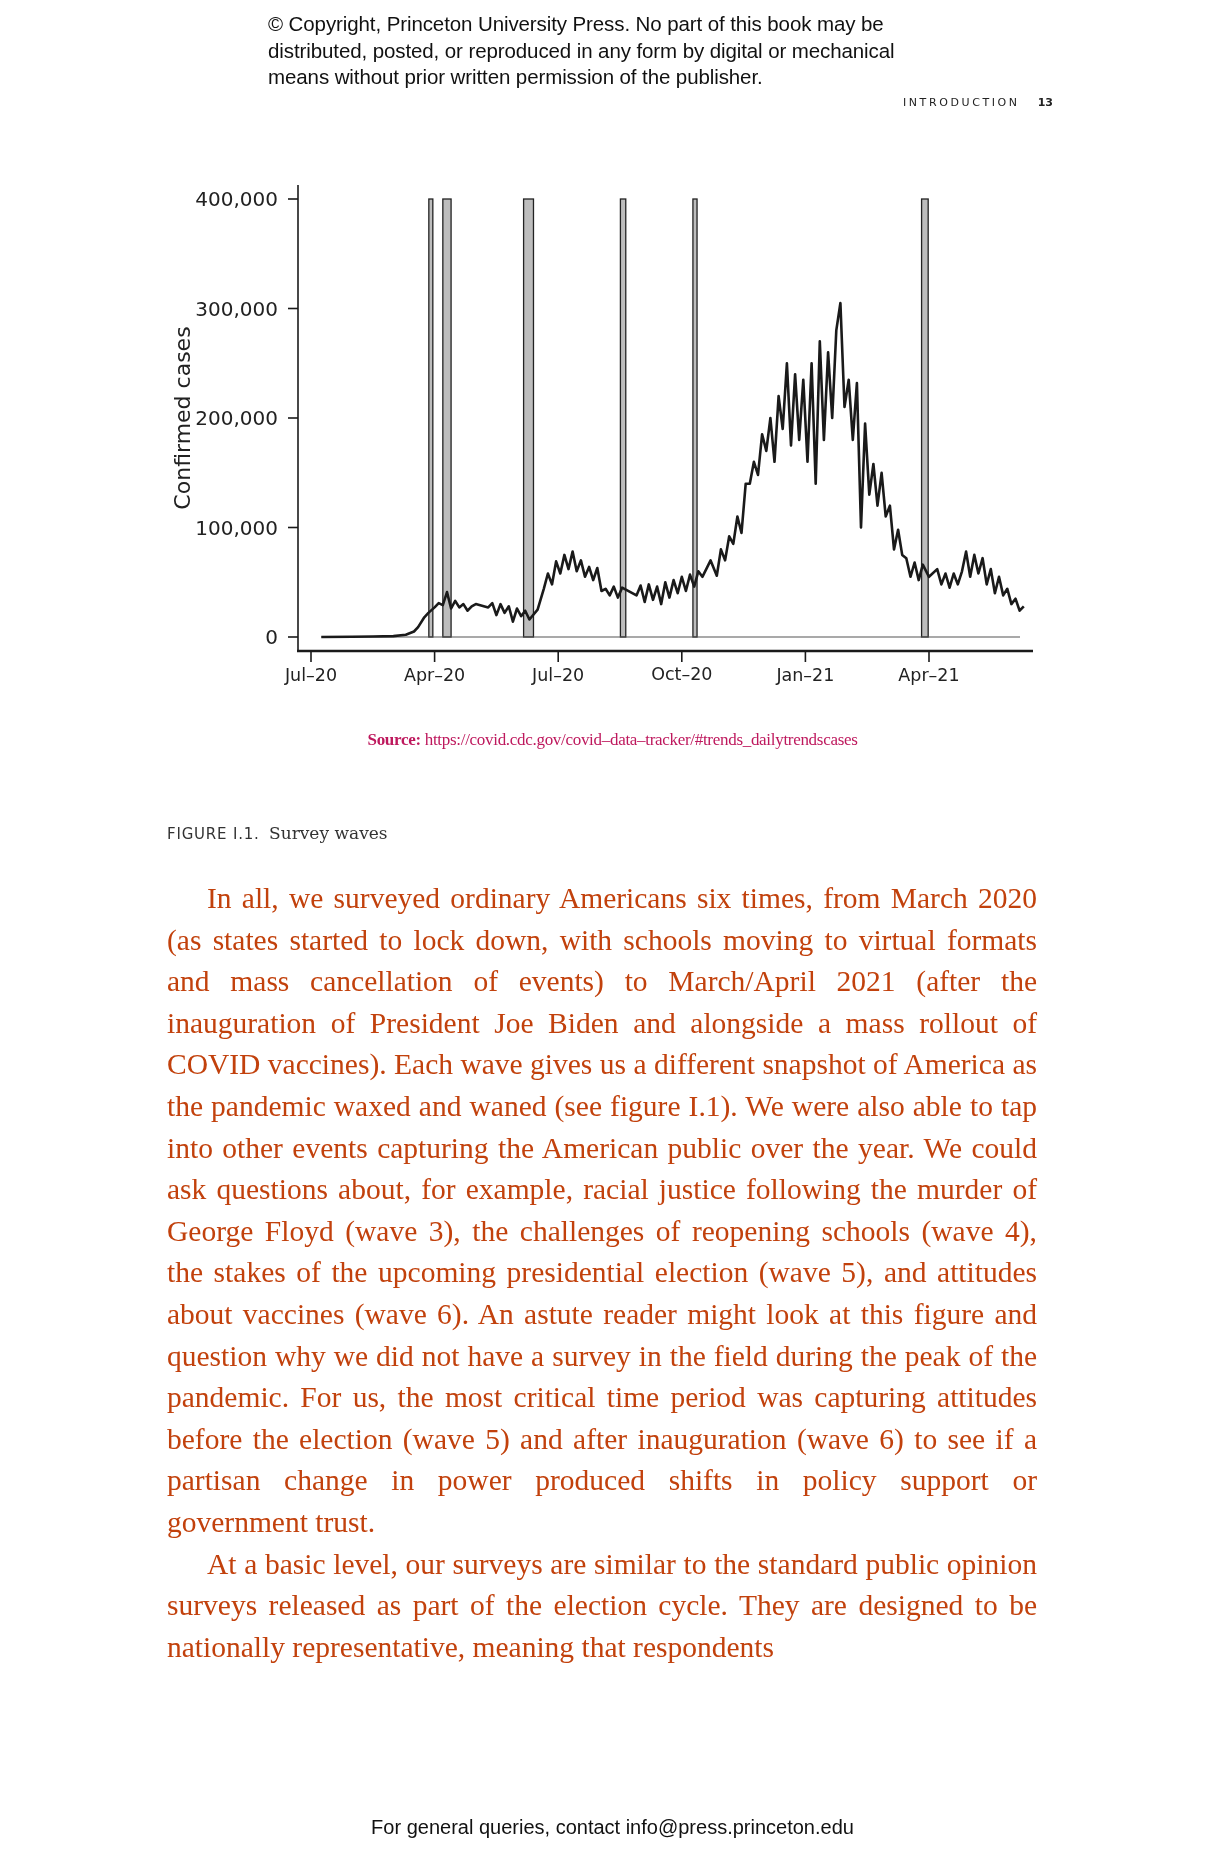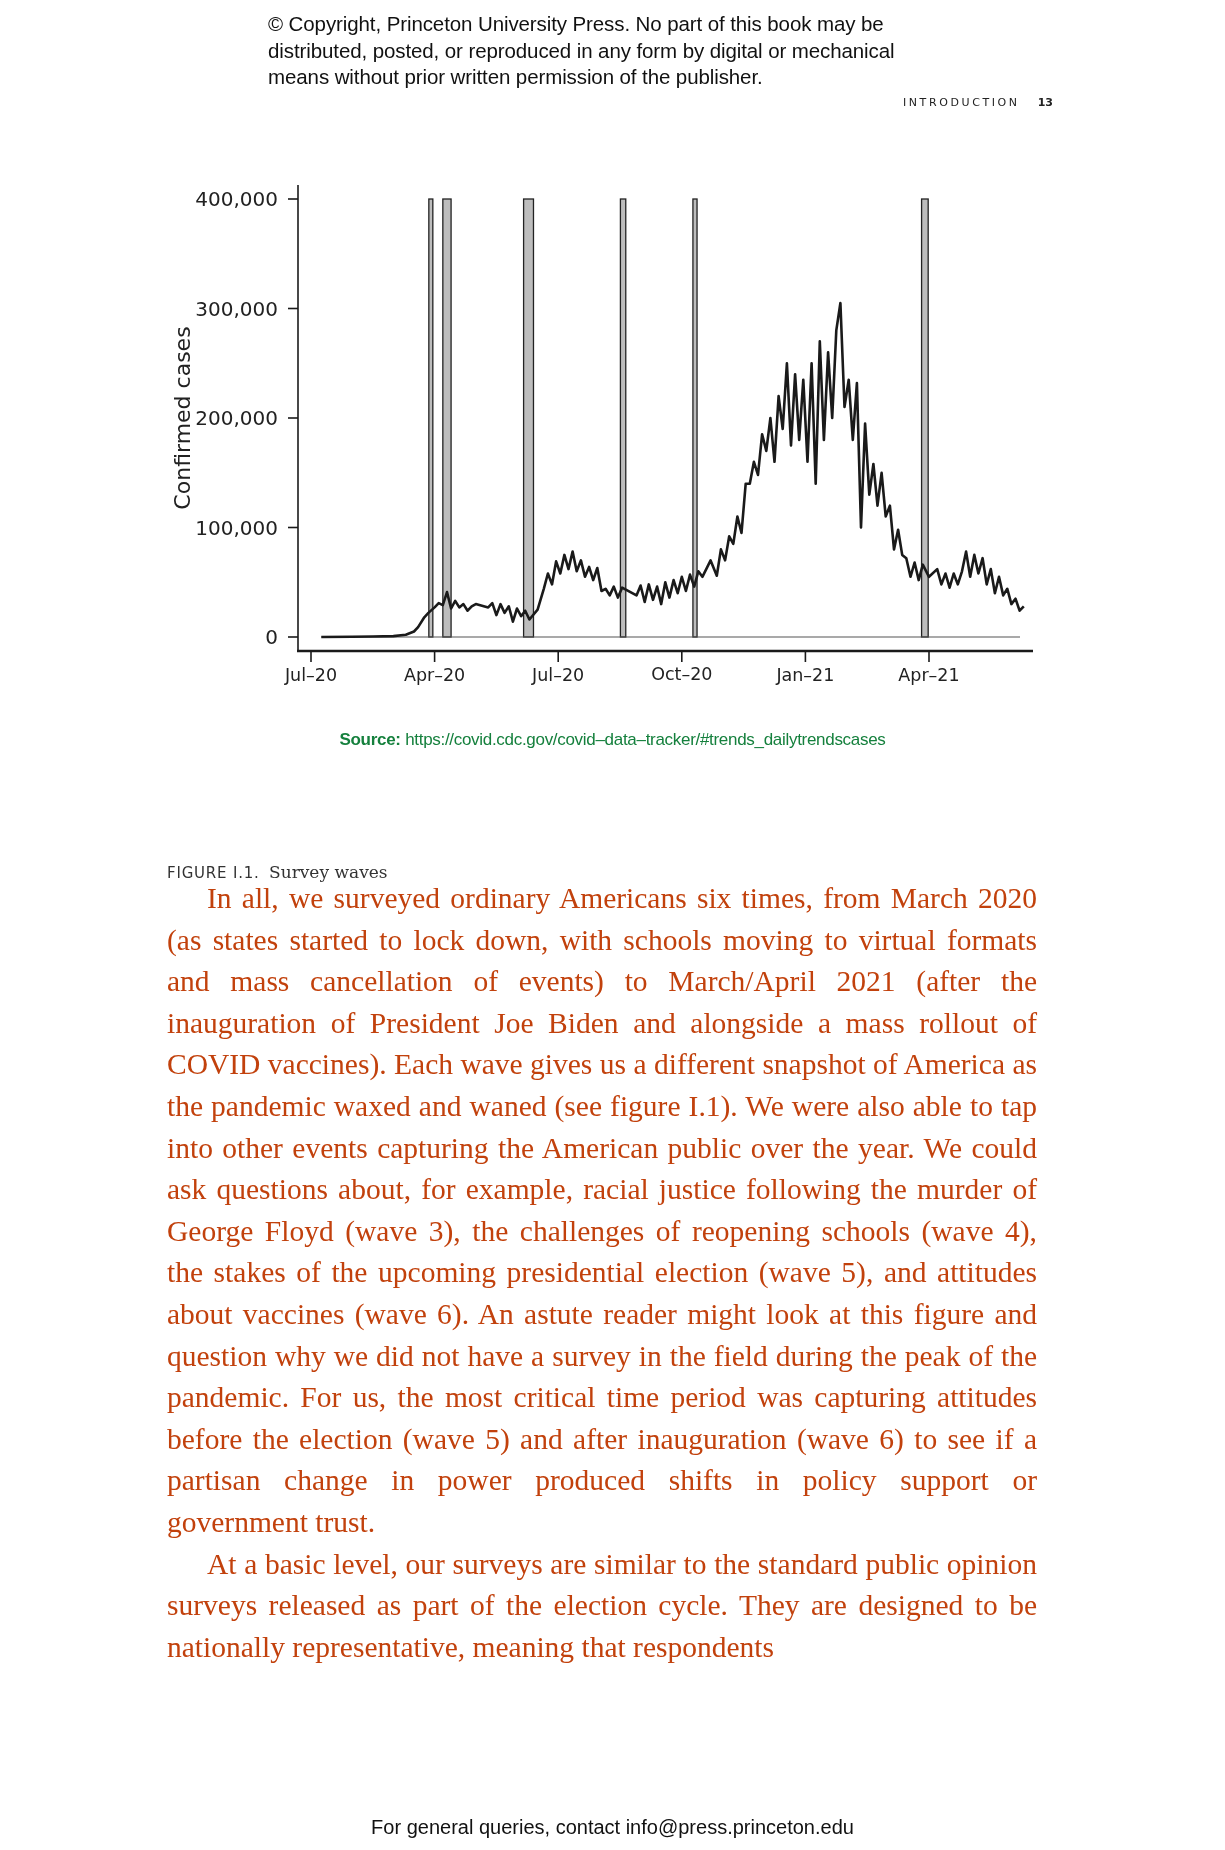--- a/index.html
+++ b/index.html
@@ -24,26 +24,26 @@
     position: absolute; font-family: "DejaVu Sans", sans-serif; font-size: 17.5px; color: #222;
     width: 100px; text-align: center; line-height: 20px;
   }
   .y-axis-title {
     position: absolute; left: 182px; top: 418px;
     transform: translate(-50%, -50%) rotate(-90deg);
     font-family: "DejaVu Sans", sans-serif; font-size: 22px; color: #222; white-space: nowrap;
   }
   .source {
     position: absolute; left: 0; width: 1225px; top: 730px; text-align: center;
-    font-family: Liberation Sans, sans-serif; font-size: 17px; color: #15803d; letter-spacing: -0.3px;
+    font-family: Liberation Serif, serif; font-size: 17px; color: #be185d; letter-spacing: -0.3px;
   }
   .source .source-label { font-weight: bold; }
   .caption {
     position: absolute; left: 167px; top: 823px;
-    font-family: "DejaVu Serif", serif; font-size: 17px; color: #333; margin-top: 39px;
+    font-family: "DejaVu Serif", serif; font-size: 17px; color: #333;
   }
   .caption .fig-num { font-family: "DejaVu Sans", sans-serif; font-size: 15px; letter-spacing: 0.8px; margin-right: 4px; }
   .body-text {
     position: absolute; left: 167px; top: 878px; width: 870px;
     font-family: "Liberation Serif", serif; font-size: 29.5px; line-height: 41.6px; color: #c2410c;
     text-align: justify;
   }
   .body-text p { margin: 0; text-indent: 40px; }
   .footer {
     position: absolute; left: 0; width: 1225px; top: 1808px; text-align: center;

